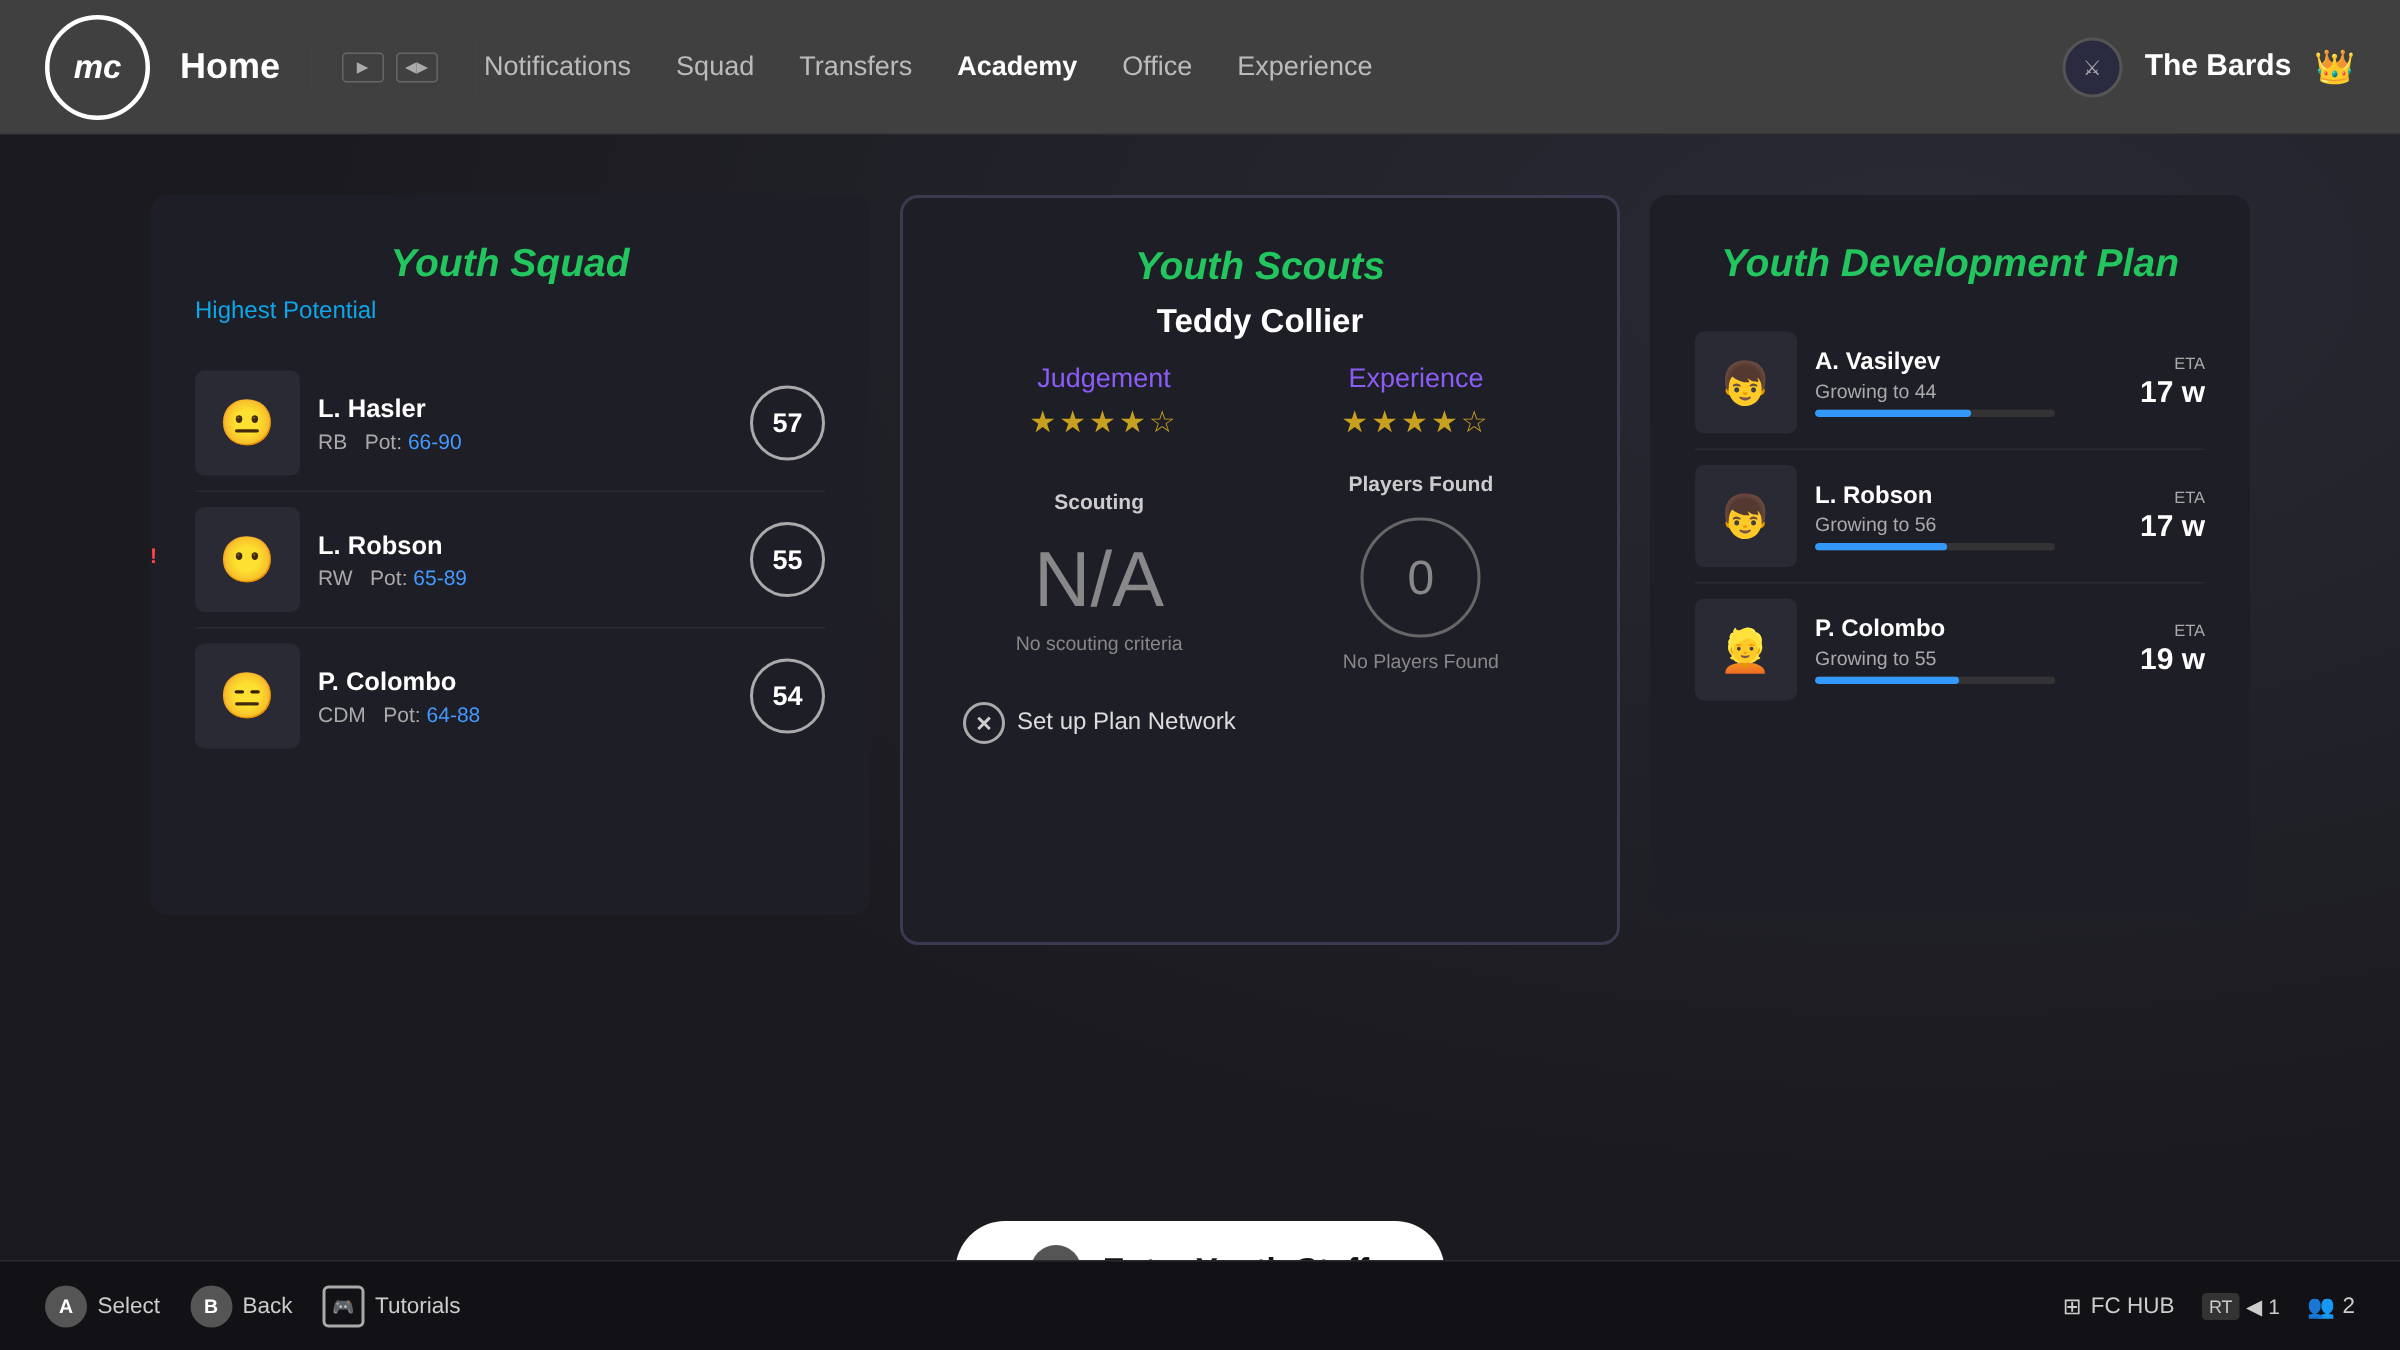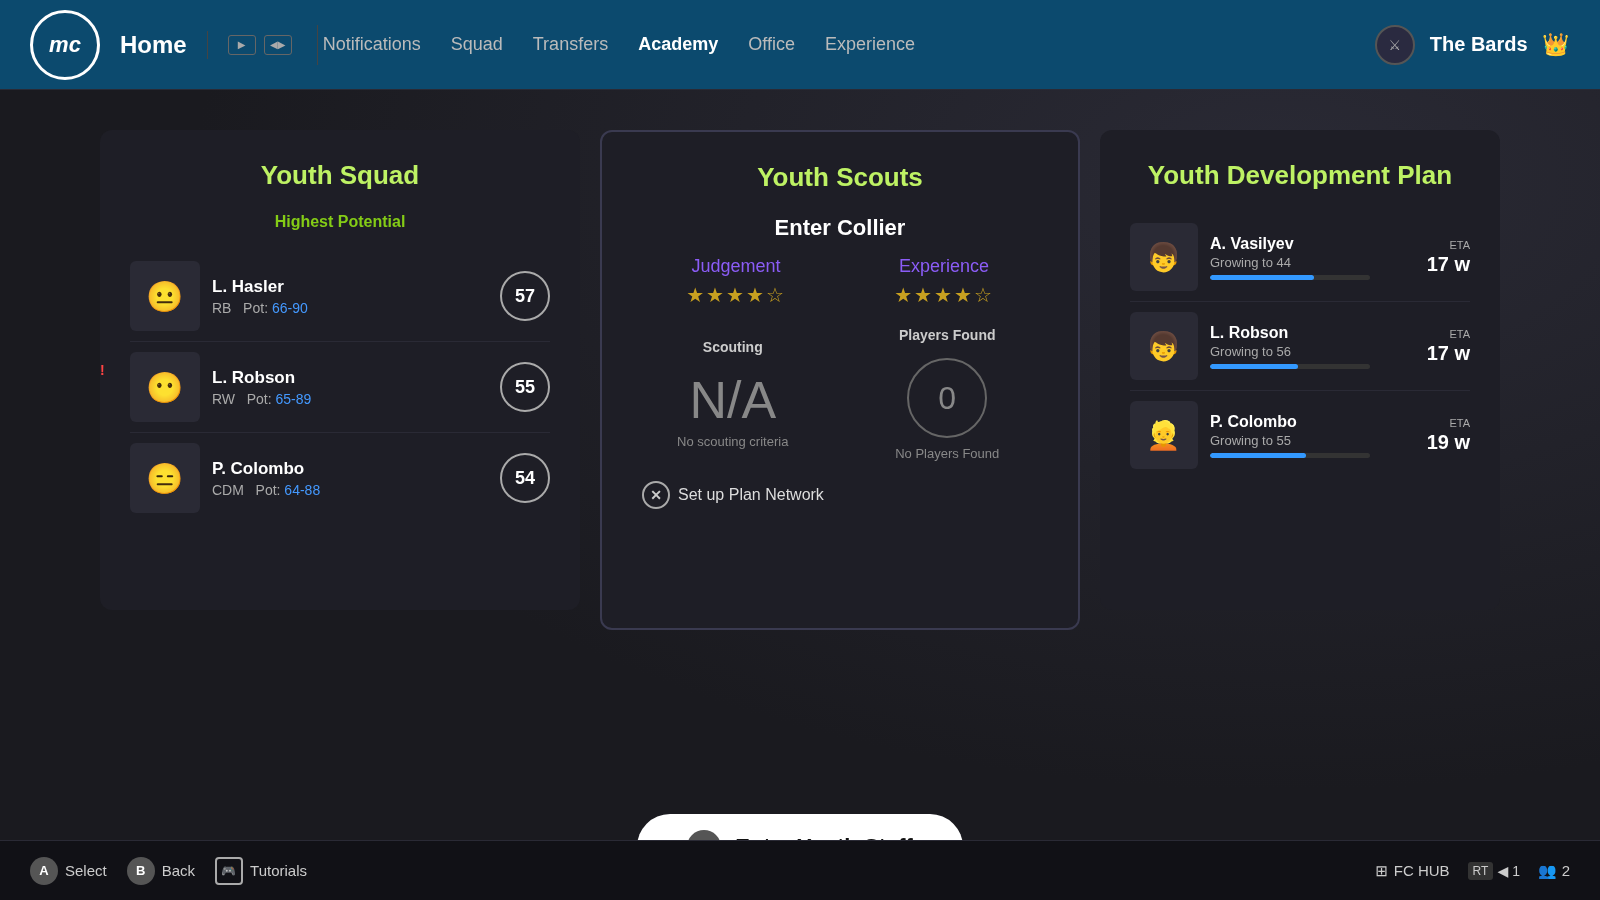--- a/index.html
+++ b/index.html
@@ -22,21 +22,21 @@
       pointer-events: none;
     }
 
     
     .topnav {
       position: relative;
       display: flex;
       align-items: center;
       height: 90px;
       padding: 0 30px;
-      background: #0c4a6e;
+      background: #404040;
       border-bottom: 1px solid #2a2a35;
       z-index: 10;
       justify-content: space-between;
     }
 
     .logo-circle {
       width: 70px;
       height: 70px;
       border-radius: 50%;
       border: 3px solid #fff;
@@ -172,30 +172,30 @@
 
     .card-youth-dev {
       width: 400px;
       min-height: 480px;
     }
 
     .card-title {
       font-size: 26px;
       font-weight: bold;
       text-align: center;
-      margin-bottom: 22px;
-      color: #bef264;
+      margin-bottom: 8px;
+      color: #22c55e;
+      font-style: italic;
     }
 
     .card-subtitle {
       font-size: 16px;
-      text-align: center;
-      color: #84cc16;
+      color: #0ea5e9;
       margin-bottom: 20px;
-      font-weight: bold;
+      font-weight: normal;
     }
 
     
     .player-row {
       display: flex;
       align-items: center;
       padding: 10px 0;
       border-bottom: 1px solid #2a2a35;
       gap: 12px;
     }
@@ -649,21 +649,21 @@
           CDM &nbsp; Pot: <span class="pot-val">64-88</span>
         </div>
       </div>
       <div class="player-rating">54</div>
     </div>
       </div>
   </div>
 
   <div class="card card-youth-scouts">
     <div class="card-title">Youth Scouts</div>
-    <div class="scout-name">Enter Collier</div>
+    <div class="scout-name">Teddy Collier</div>
     <div class="scout-stats-row">
       <div class="scout-stat">
         <div class="scout-stat-label">Judgement</div>
         <div class="stars">★★★★☆</div>
       </div>
       <div class="scout-stat">
         <div class="scout-stat-label">Experience</div>
         <div class="stars">★★★★☆</div>
       </div>
     </div>

